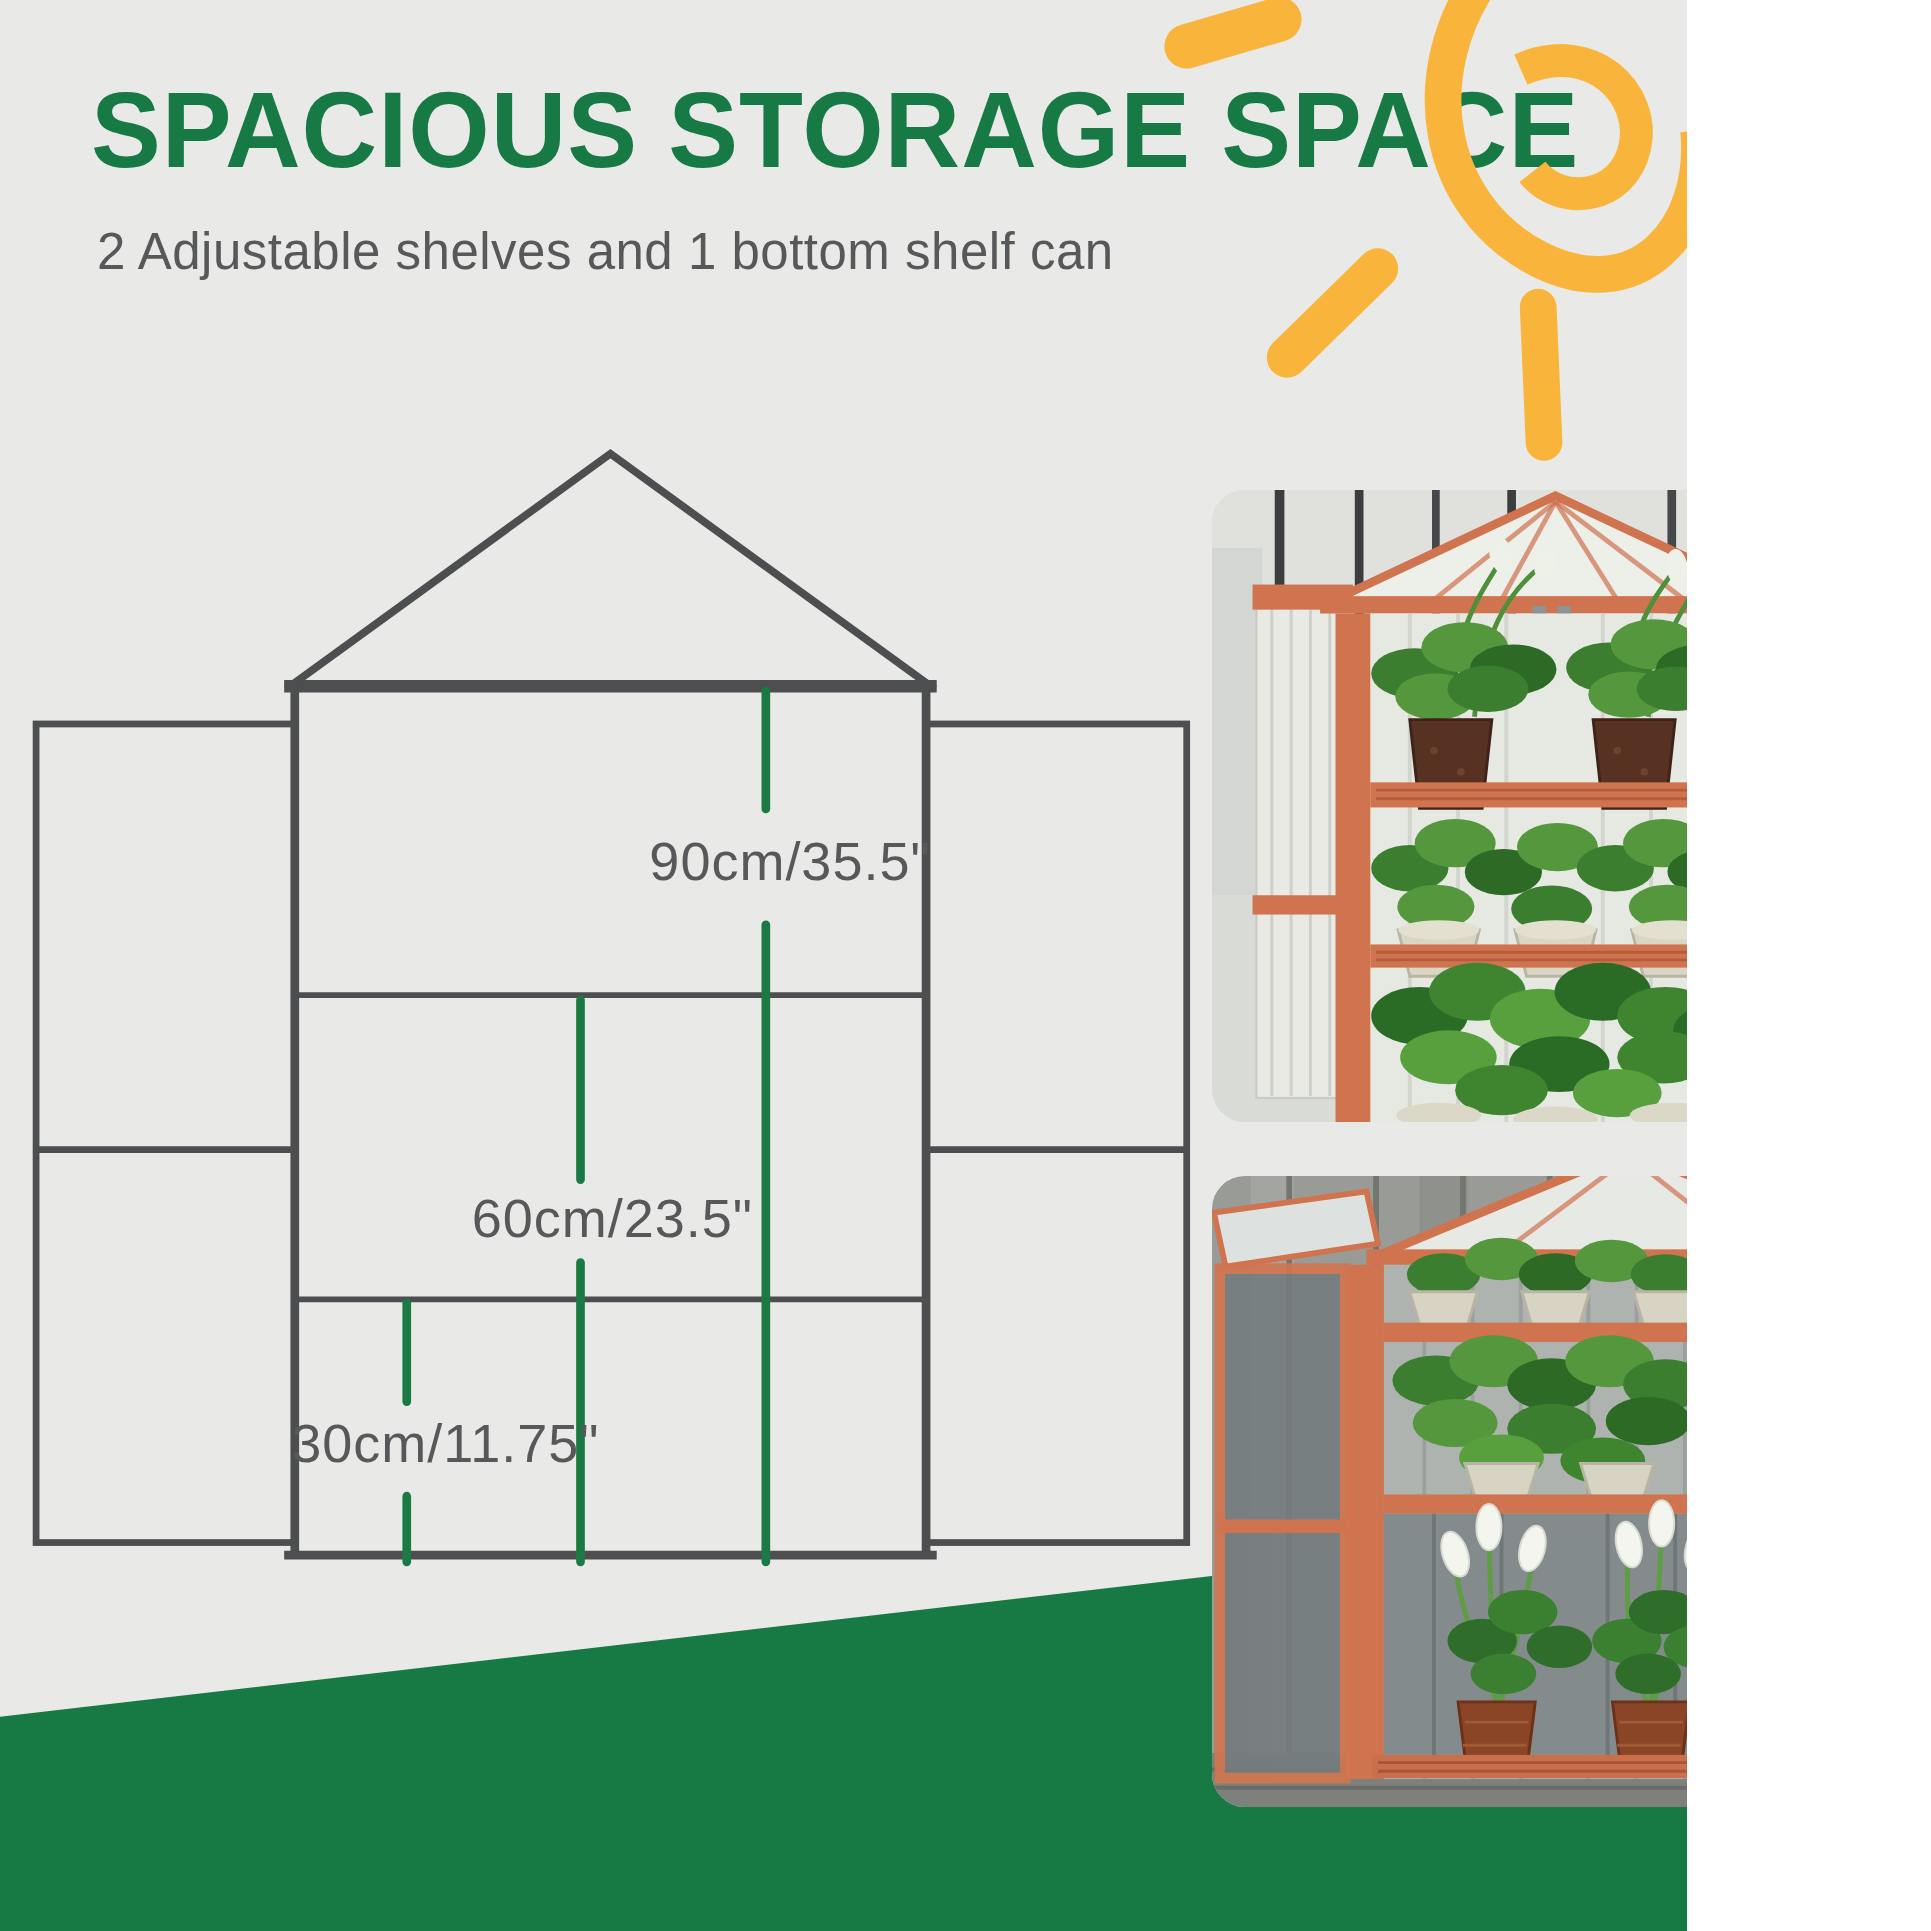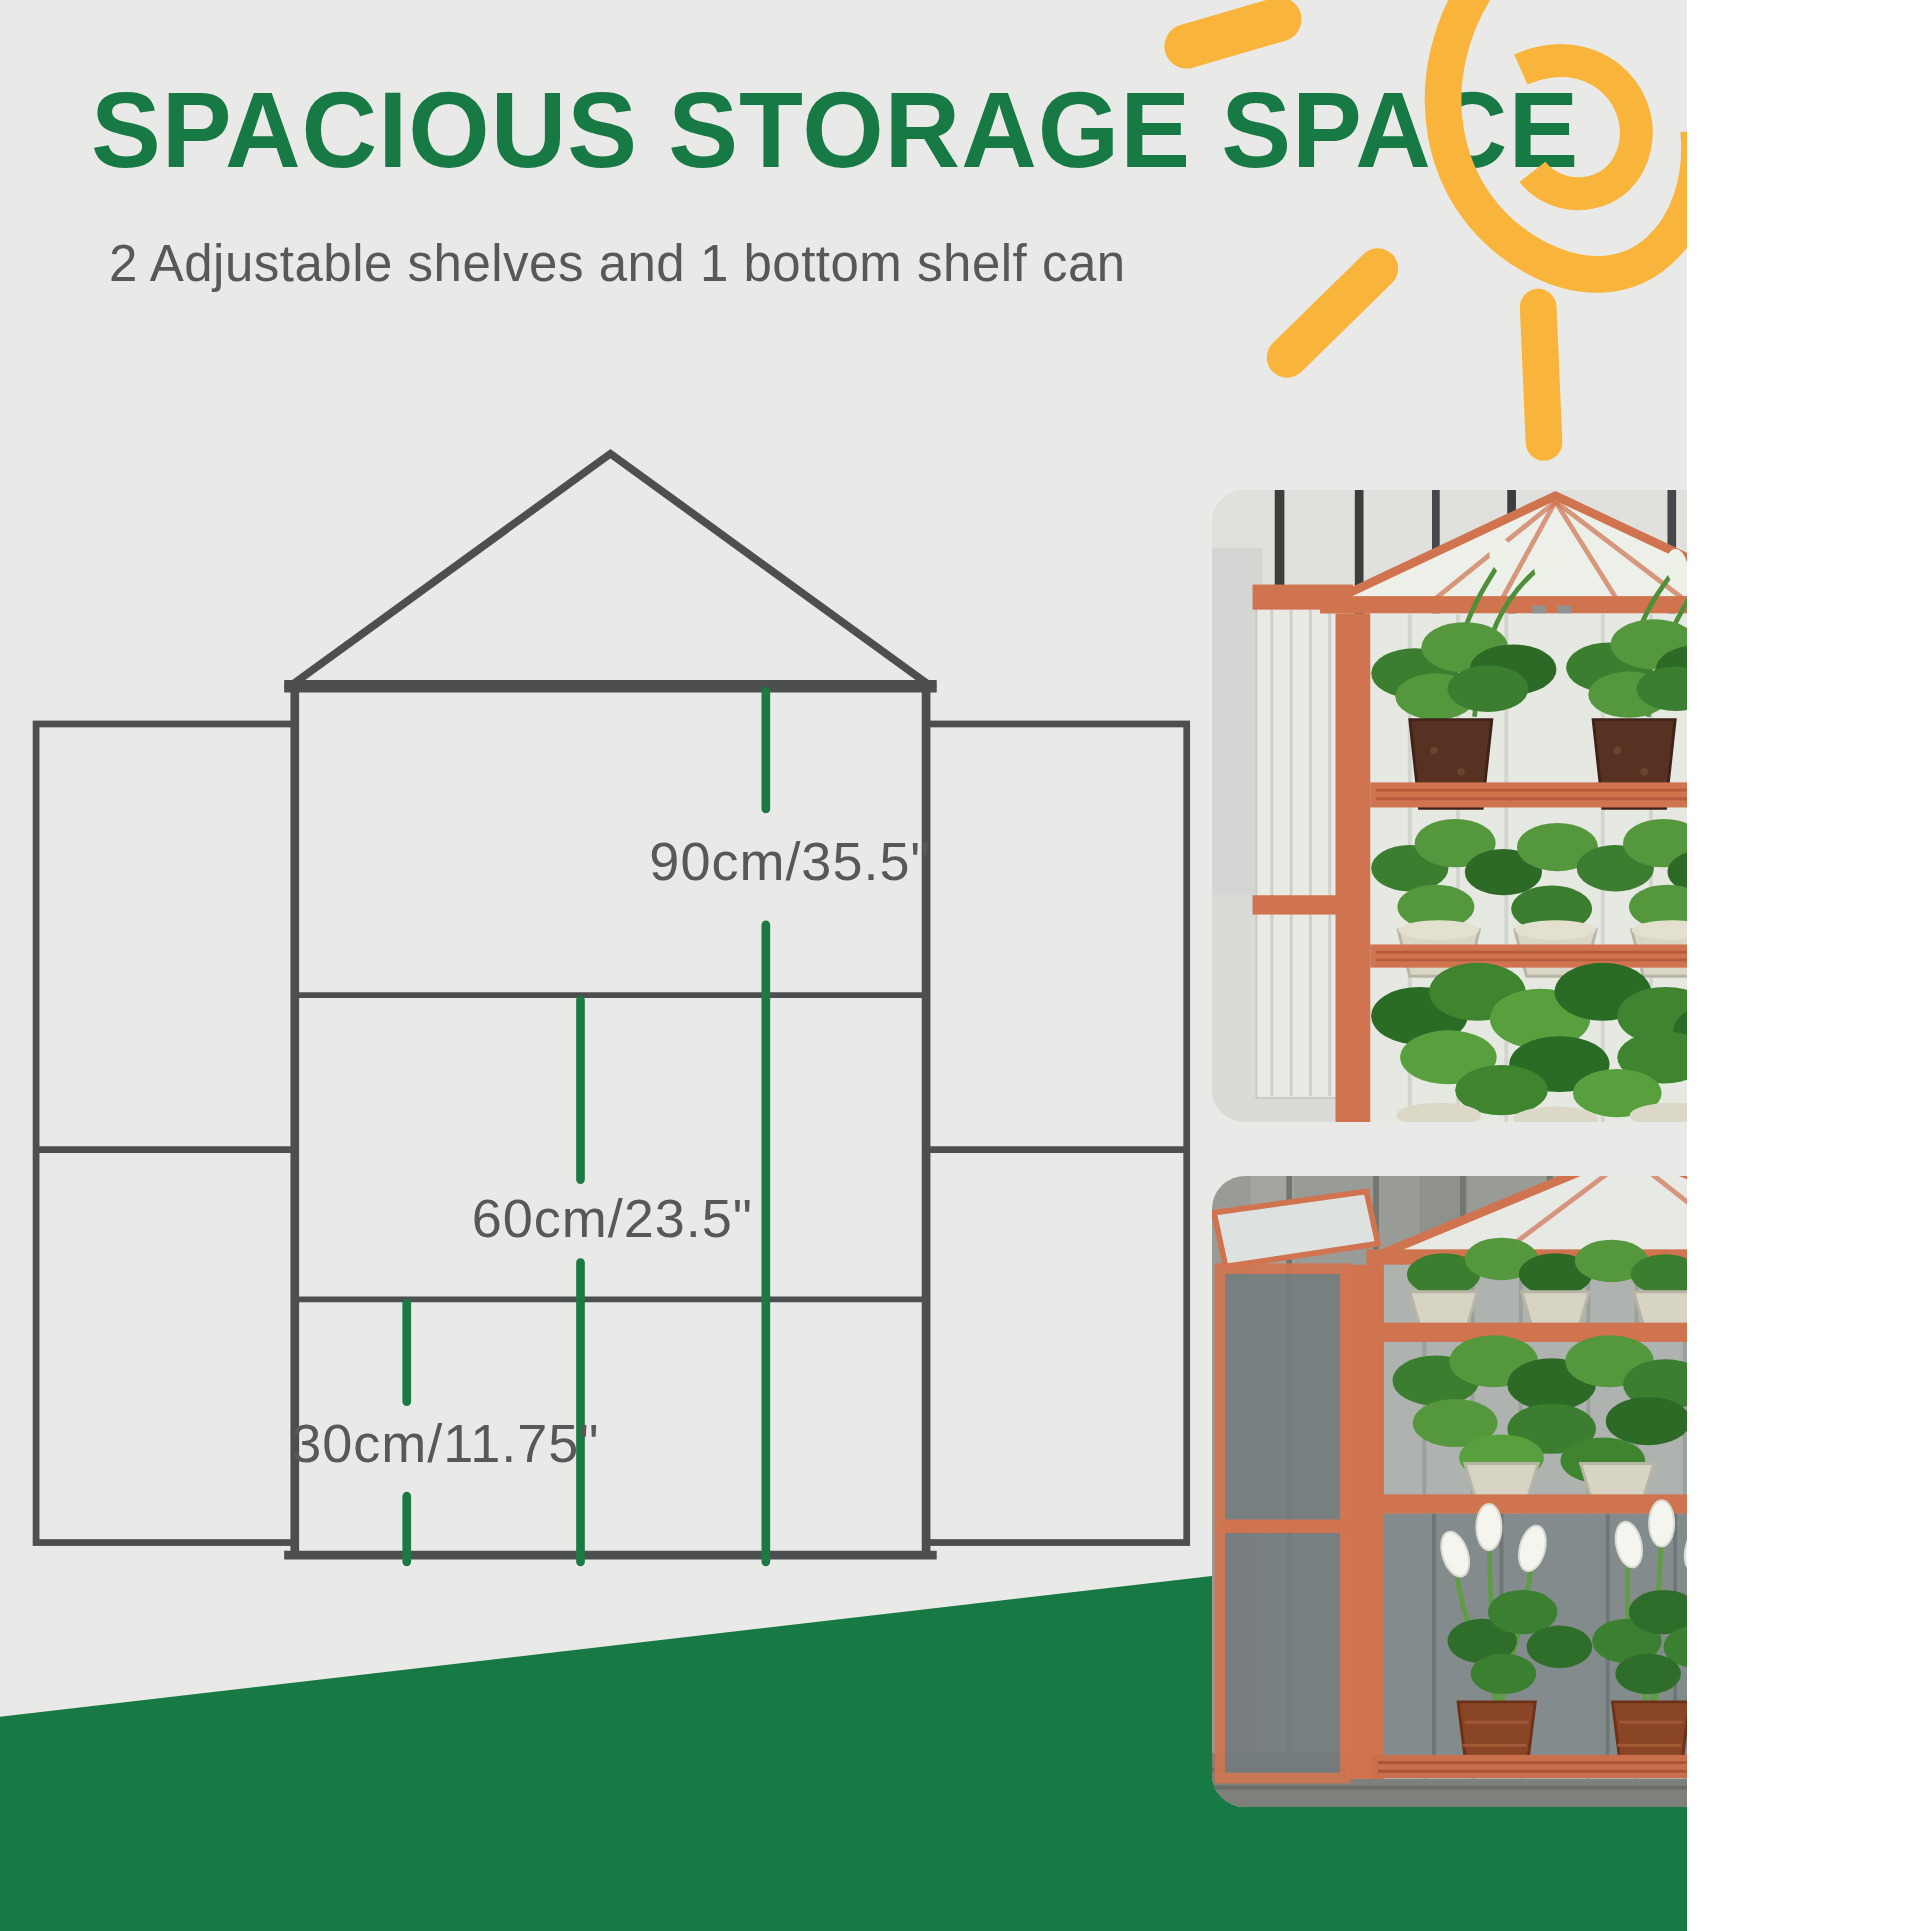--- a/index.html
+++ b/index.html
@@ -18,21 +18,21 @@
     font-family:"Liberation Sans", sans-serif;
   }
   
   .title{
     position:absolute;left:91px;top:73px;margin:0;
     font-size:108px;font-weight:bold;letter-spacing:1px;line-height:1.05;
     color:var(--brand-green,#177a44);
     transform:scaleX(.97);transform-origin:left top;white-space:nowrap;
   }
   .subtitle{
-    position:absolute;left:93px;top:212px;margin:16px;
+    position:absolute;left:93px;top:212px;margin:4px;
     font-size:51px;line-height:1.42;color:var(--text-gray,#57585a);
     font-weight:normal;letter-spacing:0.5px;
   }
   
   .wedge-svg{position:absolute;left:0;top:0;z-index:1;}
   .sun-svg{position:absolute;right:0;top:0;z-index:1;}
   .diagram-svg{position:absolute;left:0;top:0;z-index:2;}
   .photo{
     position:absolute;width:688px;overflow:hidden;border-radius:33px;z-index:3;
     background:#d9dbd6;

